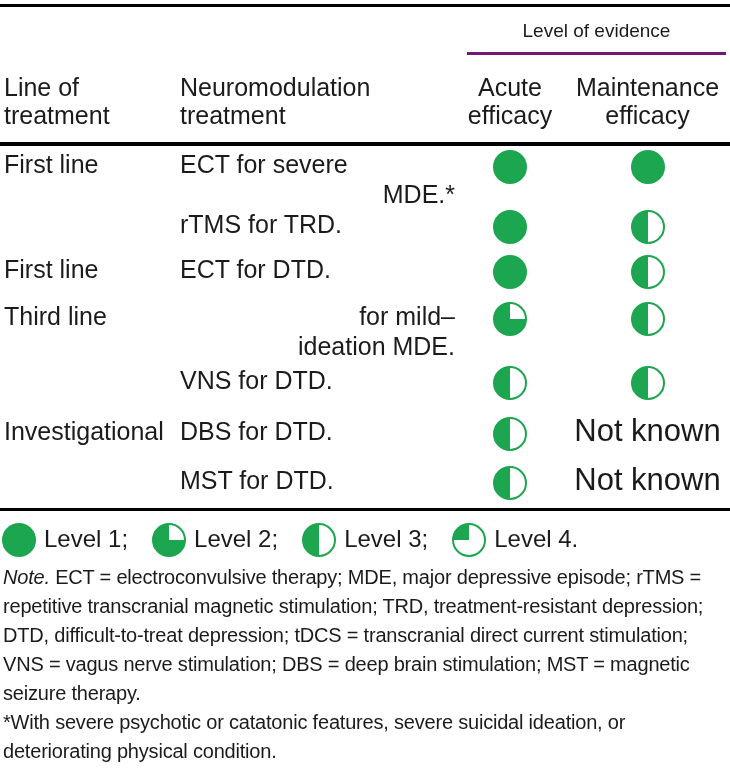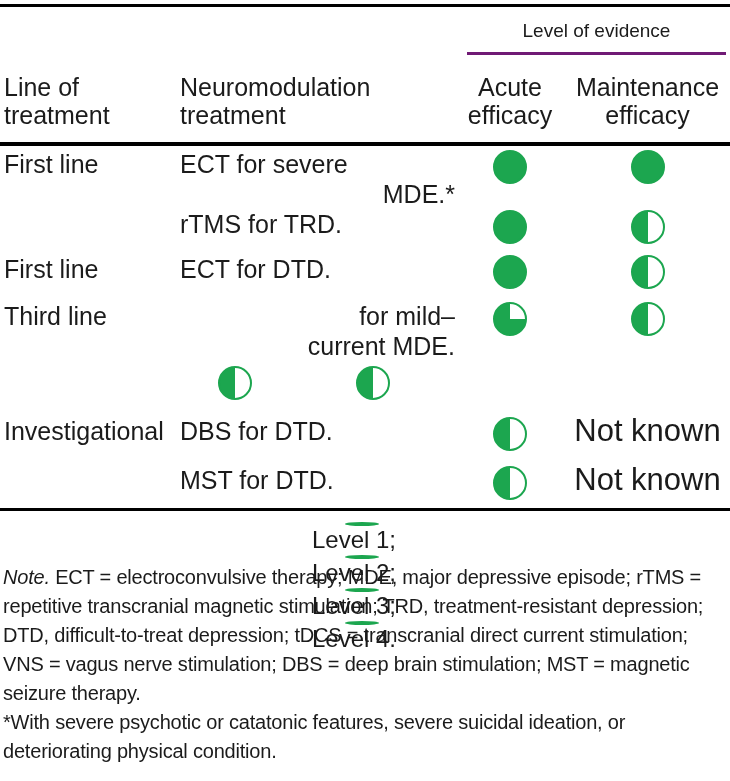--- a/index.html
+++ b/index.html
@@ -43,21 +43,21 @@
   .pie-2{background:conic-gradient(#fff 0 25%, #1ca64f 25% 100%);}
   .pie-3{background:conic-gradient(#fff 0 50%, #1ca64f 50% 100%);}
   .pie-4{background:conic-gradient(#fff 0 75%, #1ca64f 75% 100%);}
   .not-known{font-size:31px;line-height:30px;margin-top:0;}
 
   .mb0{margin-bottom:0;} .mb10{margin-bottom:10px;justify-content:center;} .mb12{margin-bottom:12px;}
   .mb4{margin-bottom:4px;} .mb16{margin-bottom:16px;} .mb14{margin-bottom:14px;}
 
   .legend{
     display:flex;align-items:center;margin-top:10px;padding-left:2px;
-    font-size:24px;height:36px;flex-direction:column;
+    font-size:24px;height:36px;
   }
   .legend .pie{margin-right:8px;}
   .legend-label{margin-right:24px;}
 
   .notes{margin-top:6px;padding:0 2px 0 3px;font-size:20px;line-height:29px;letter-spacing:-0.2px;}
   .notes p{margin:0;}
   .note-prefix{font-style:italic;}
 </style>
 </head>
 <body>
@@ -120,32 +120,35 @@
         </div>
       <div class="cell-maint">
           <span class="mark pie pie-3"></span>
         </div>
     </div>
 
     <div class="trow mb4">
       <div class="cell-line">Third line</div>
       <div class="cell-treatment">
         <div class="wrap-line"><b>for mild–</b></div>
-        <div class="wrap-line"><b>current MDE</b><span>.</span></div>
+        <div class="wrap-line"><b>ideation MDE</b><span>.</span></div>
       </div>
       <div class="cell-acute">
           <span class="mark pie pie-2"></span>
         </div>
       <div class="cell-maint">
           <span class="mark pie pie-3"></span>
         </div>
     </div>
 
     <div class="trow mb16">
       <div class="cell-line"></div>
+      <div class="cell-treatment">
+        <div><span>VNS </span><b>for DTD</b><span>.</span></div>
+      </div>
       <div class="cell-acute">
           <span class="mark pie pie-3"></span>
         </div>
       <div class="cell-maint">
           <span class="mark pie pie-3"></span>
         </div>
     </div>
 
     <div class="trow mb14">
       <div class="cell-line">Investigational</div>

